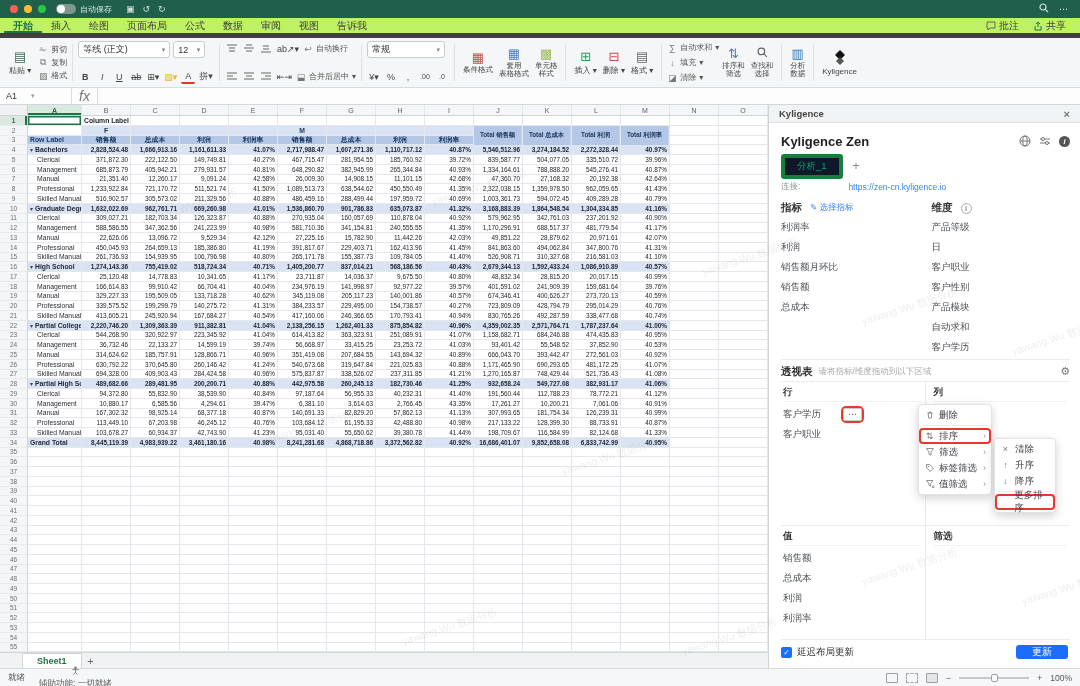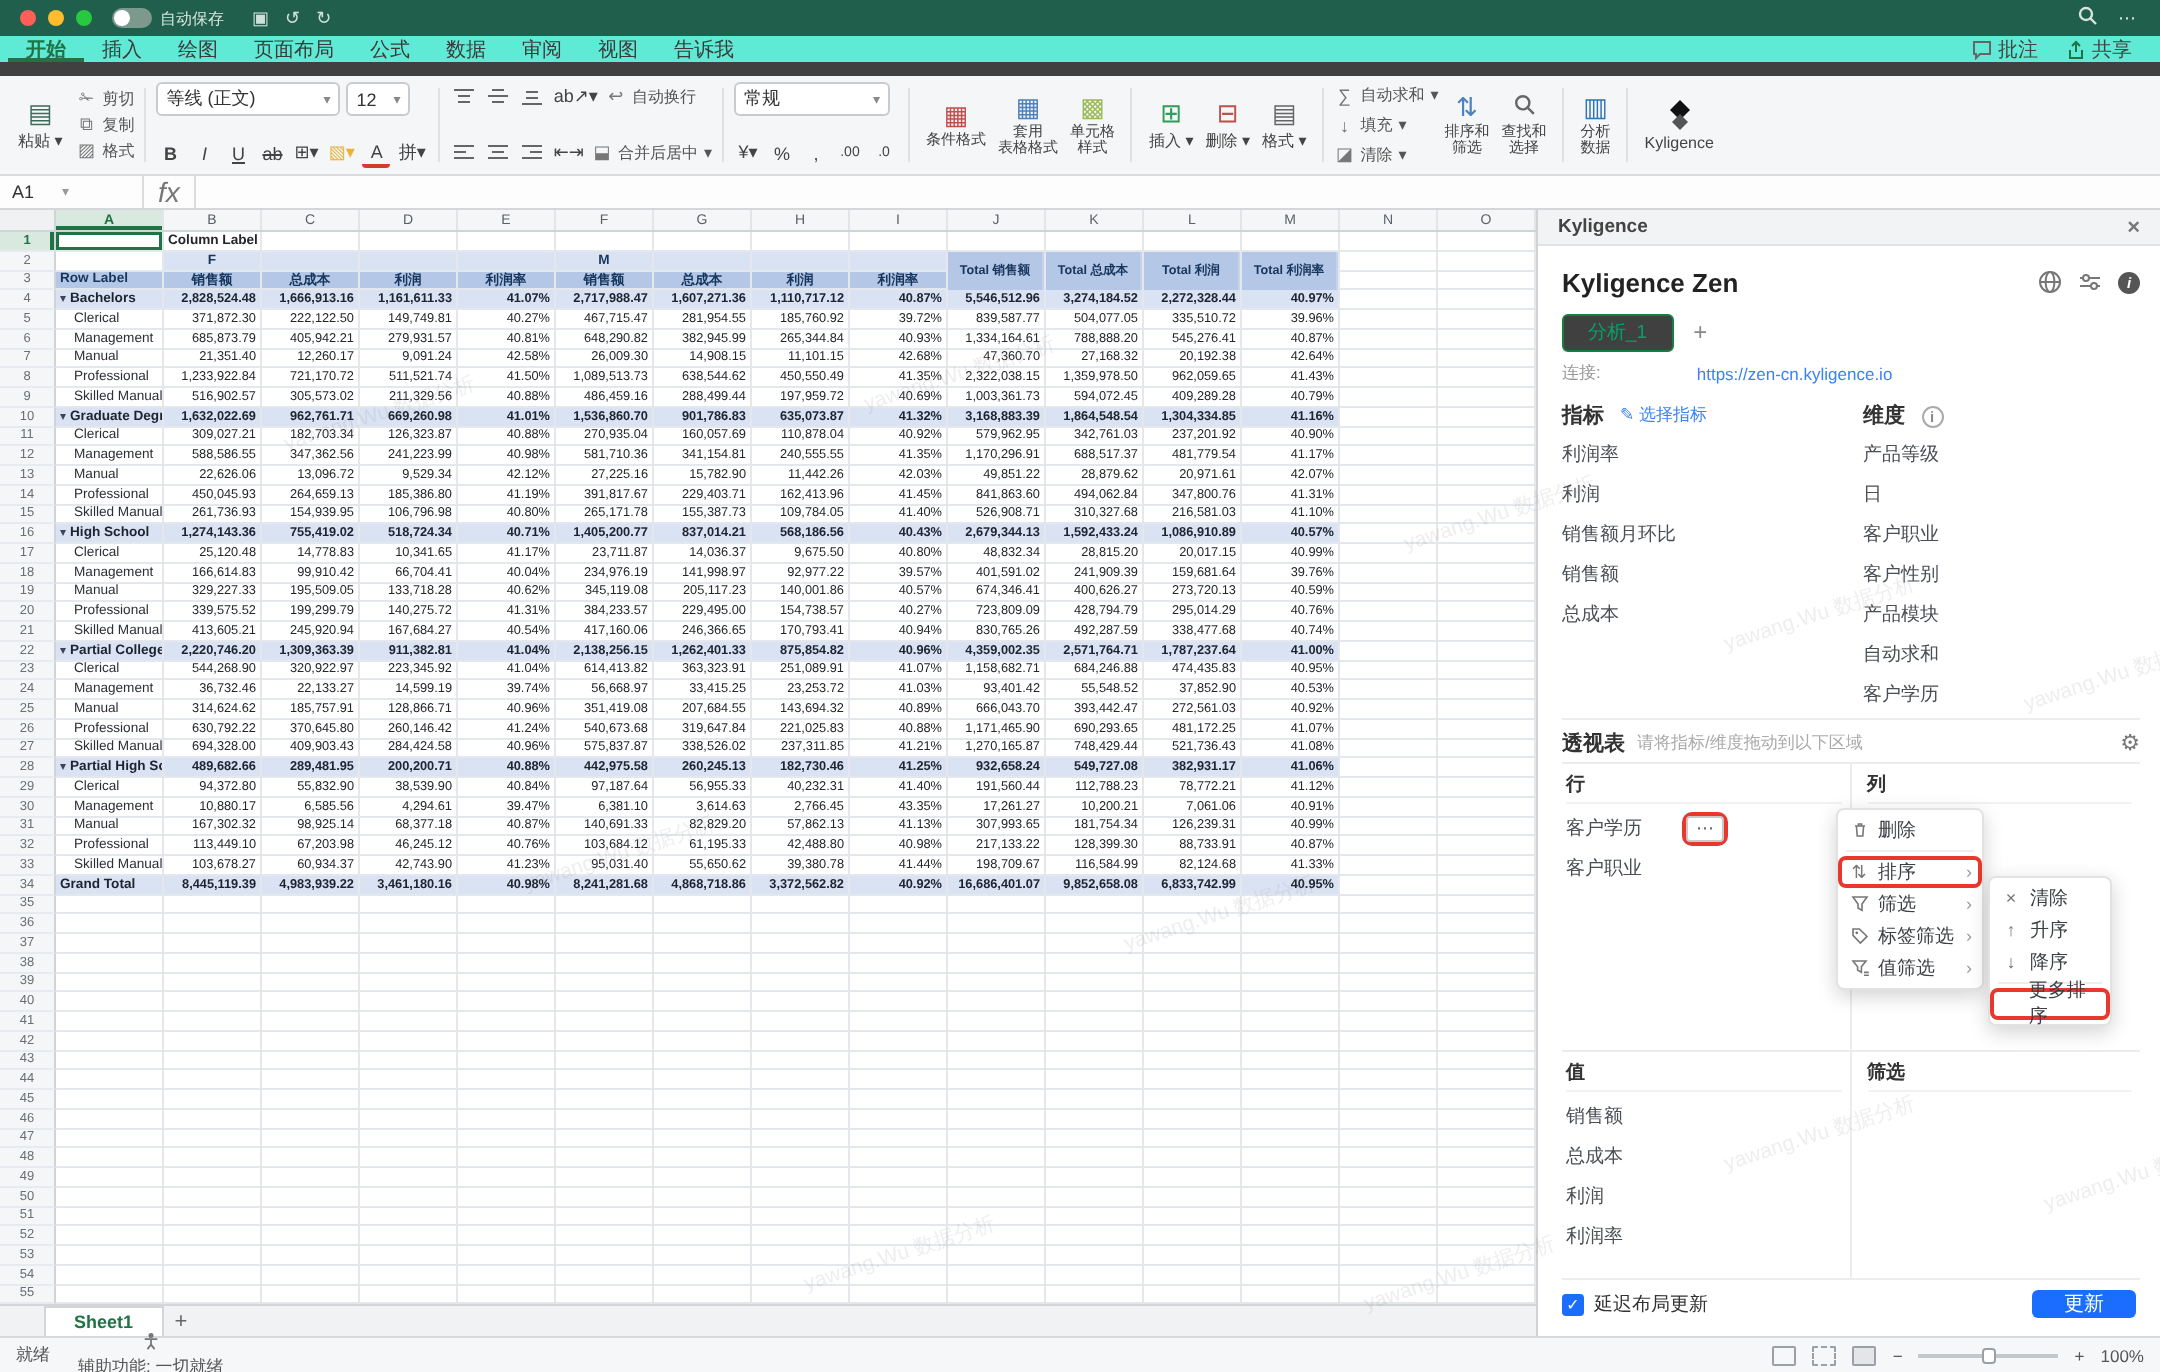--- a/index.html
+++ b/index.html
@@ -14,21 +14,21 @@
   .l-red{background:#ff5f57}.l-yel{background:#febc2e}.l-grn{background:#28c840}
   .autosave { display:flex; align-items:center; gap:4px; font-size:8px; color:#d7e6df; }
   .togglepill { width:20px; height:10px; border-radius:5px; background:#7d988d; position:relative; display:inline-block; }
   .togglepill .knob { position:absolute; left:1px; top:1px; width:8px; height:8px; border-radius:50%; background:#fff; }
   .tb-icons { display:flex; gap:8px; margin-left:14px; font-size:9px; color:#cfe0d8; }
   .tb-title { position:absolute; left:0; right:0; text-align:center; font-size:9.5px; color:#f2f7f4; pointer-events:none; }
   .xl-logo { display:inline-block; width:9px; height:9px; background:#1d9f5f; border:1px solid #9fd4ba; border-radius:2px; vertical-align:-1px; margin-right:5px; }
   .tb-right { position:absolute; right:12px; display:flex; gap:10px; align-items:center; }
 
   
-  .tabsrow { position:absolute; top:18px; left:0; right:0; height:20px; background:#5eead4; border-bottom:7px solid #404040; display:flex; align-items:center; }
+  .tabsrow { position:absolute; top:18px; left:0; right:0; height:20px; background:#bef264; border-bottom:5px solid #404040; display:flex; align-items:center; }
   #ribbon-tabs { display:flex; height:100%; margin-left:4px; }
   .rtab { padding:0 9px; font-size:10px; color:#3a3a3a; display:flex; align-items:center; height:100%; }
   .rtab.active { color:#217346; font-weight:bold; box-shadow:inset 0 -2px 0 #217346; }
   .tabs-right { margin-left:auto; display:flex; gap:14px; align-items:center; margin-right:14px; font-size:10px; color:#444; }
   .tabs-right .tr-item { display:flex; align-items:center; gap:3px; }
 
   
   .ribbon { position:absolute; top:38px; left:0; right:0; height:50px; background:#f5f6f7; border-bottom:1px solid #d8dadc; display:flex; align-items:stretch; padding:3px 6px; }
   .rsep { width:1px; background:#dfe1e3; margin:3px 5px; }
   .rgrp { display:flex; flex-direction:column; justify-content:space-between; }
@@ -95,21 +95,21 @@
   .panel { position:absolute; top:105px; right:0; width:312px; height:563px; background:#fff; border-left:1px solid #cfd2d6; display:flex; flex-direction:column; z-index:10; }
   .phead { height:18px; background:#f2f3f4; border-bottom:1px solid #e0e2e5; display:flex; align-items:center; padding:0 10px; font-size:9.5px; font-weight:bold; color:#444; }
   .pclose { margin-left:auto; color:#777; font-size:11px; }
   .pbody { flex:1; display:flex; flex-direction:column; padding:6px 10px 4px 12px; overflow:hidden; }
   .zenrow { display:flex; align-items:center; height:24px; }
   .zentitle { font-size:13px; font-weight:bold; color:#222; }
   .zenicons { margin-left:auto; display:flex; gap:8px; align-items:center; color:#666; }
   .infoc { width:11px; height:11px; border-radius:50%; background:#555; color:#fff; font-size:7.5px; display:inline-flex; align-items:center; justify-content:center; font-style:italic; font-weight:bold; }
   .infoc.lite { background:#fff; color:#888; border:1px solid #aaa; font-style:normal; }
   .tabrow { display:flex; align-items:center; gap:10px; height:26px; }
-  .achip { border:1px solid #15803d; border-radius:3px; padding:2px 12px; font-size:9.5px; color:#00a46a; background:#404040; }
+  .achip { border:4px solid #15803d; border-radius:3px; padding:2px 12px; font-size:9.5px; color:#00a46a; background:#0f172a; }
   .addchip { color:#888; font-size:12px; }
   .connrow { height:16px; font-size:8.5px; color:#999; display:flex; gap:4px; align-items:center; }
   .clink { color:#3b82f6; text-decoration:none;margin-left:44px; }
   .cols2 { display:flex; height:160px; margin-top:4px; }
   .colL { width:50%; }
   .colR { width:50%; padding-left:6px; }
   .colhead { display:flex; align-items:center; gap:8px; height:18px; }
   .lht { font-size:10.5px; font-weight:bold; color:#333; }
   .lsel { font-size:8.5px; color:#3b82f6; }
   .pitem { height:20px; display:flex; align-items:center; font-size:9.5px; color:#4a4f55; }

